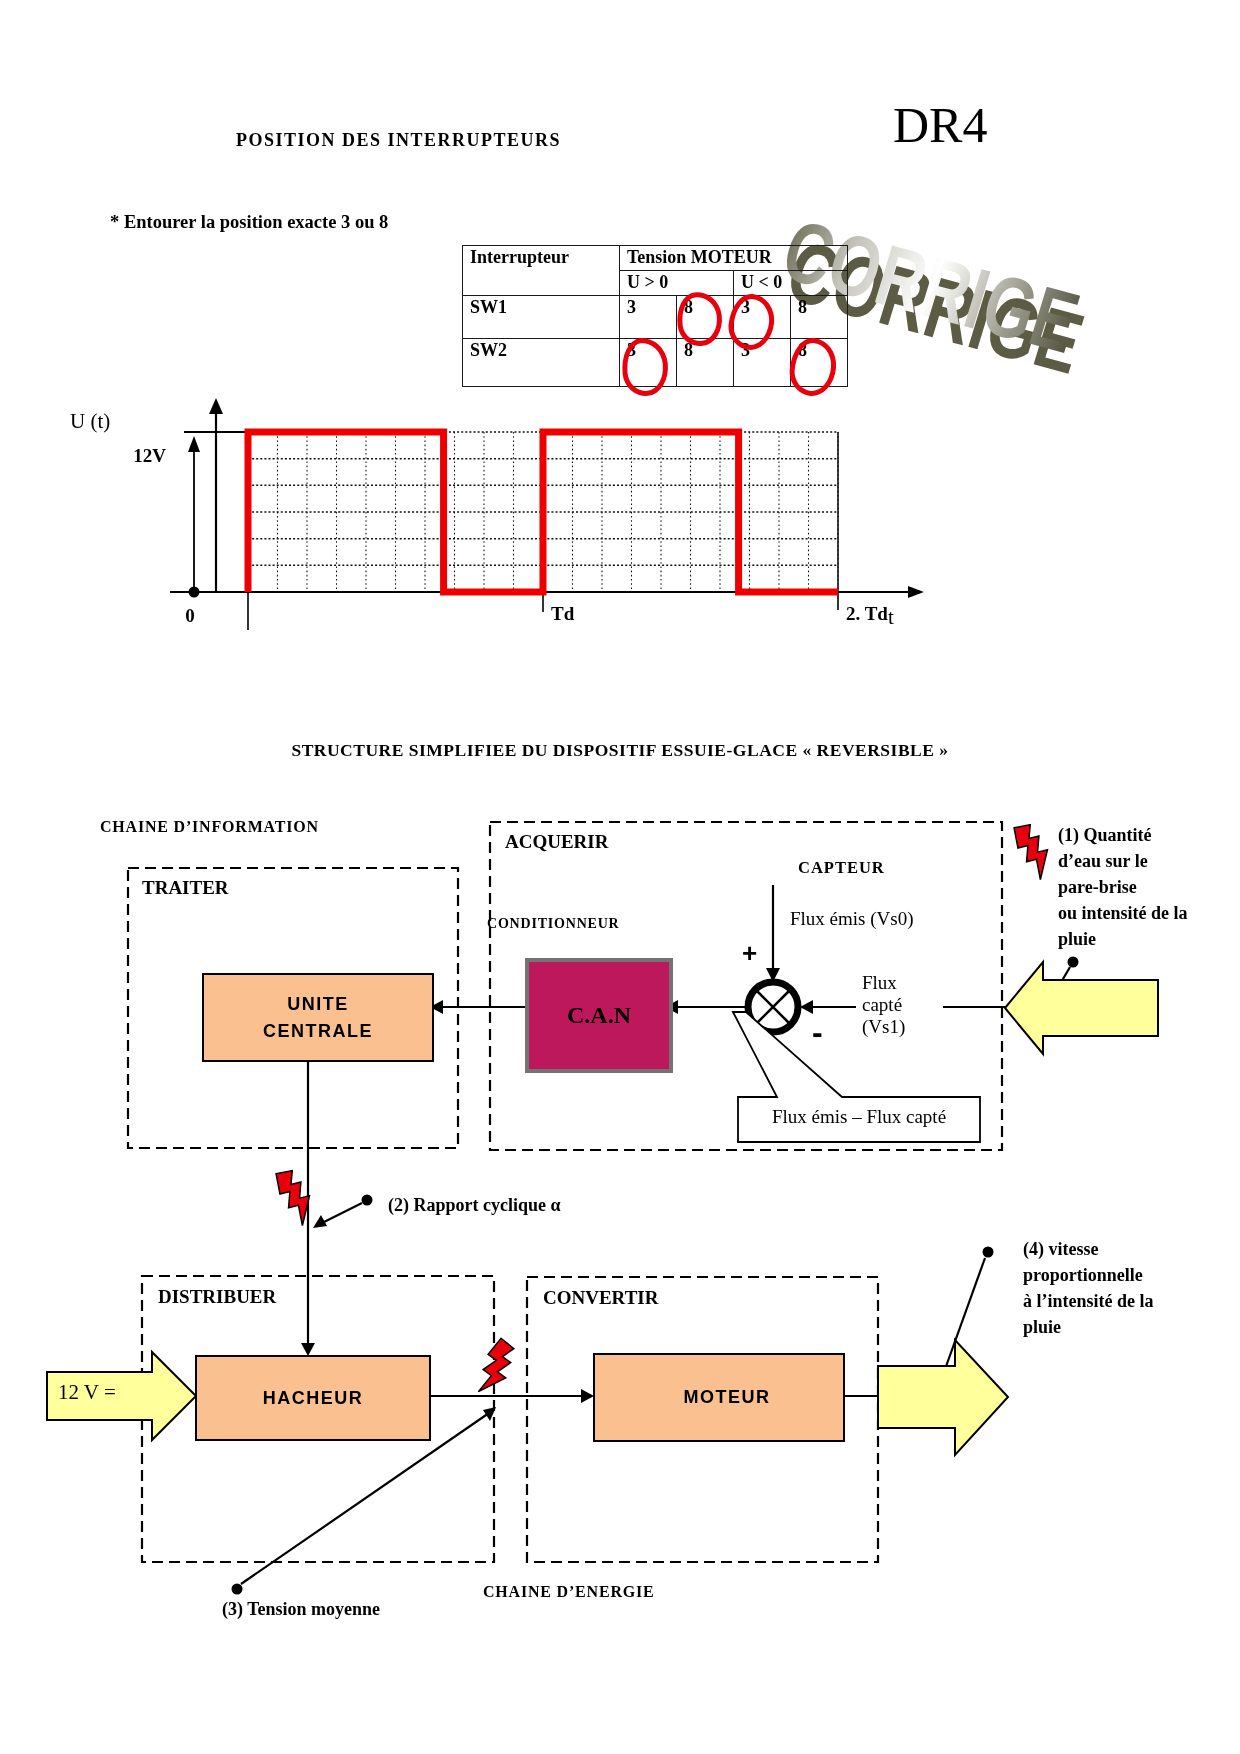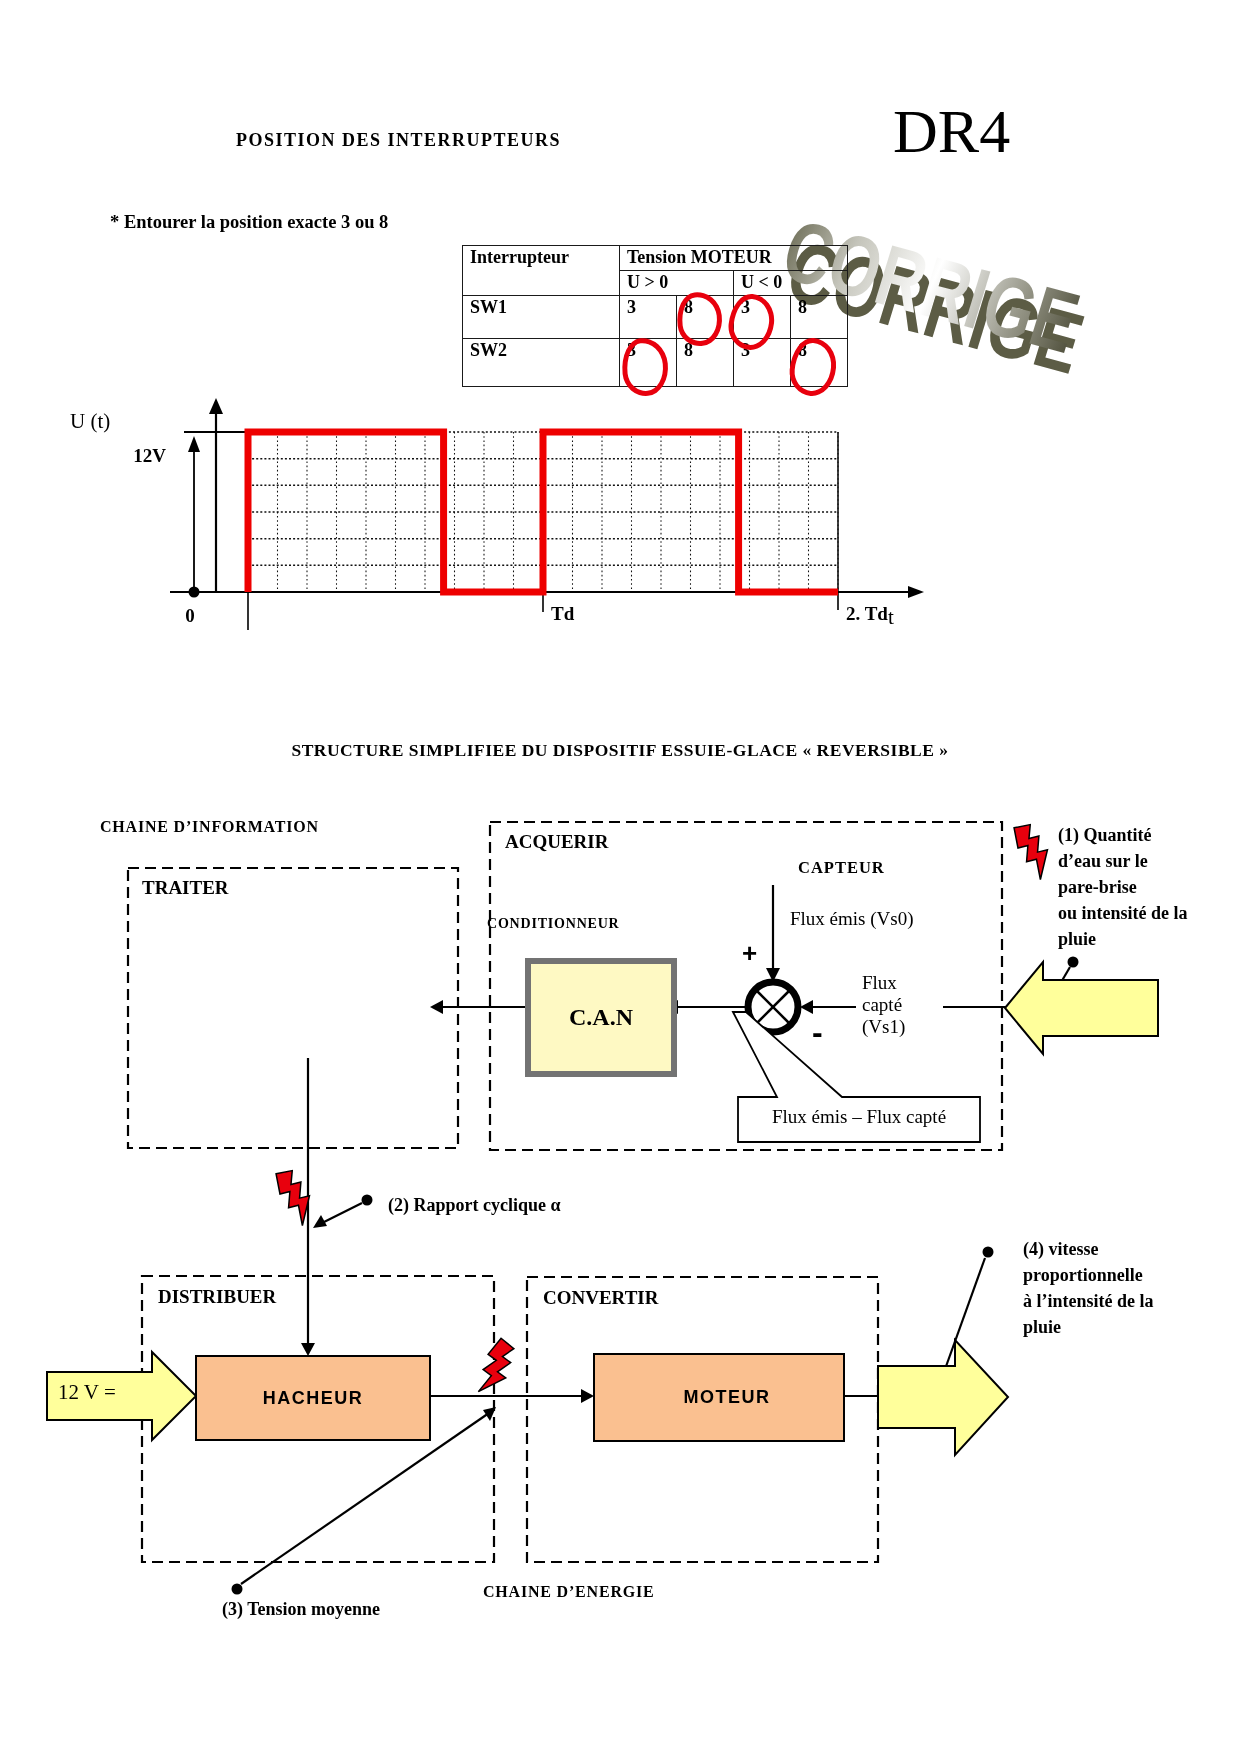--- a/index.html
+++ b/index.html
@@ -6,21 +6,21 @@
   #page{position:relative;width:1240px;height:1754px;background:#ffffff;margin:0 auto;overflow:hidden;
         font-family:"Liberation Serif",serif;color:#000;}
   .abs{position:absolute;}
   .sans{font-family:Liberation Serif, serif;}
   .serif{font-family:"Liberation Serif",serif;}
   .b{font-weight:bold;}
   #overlay{position:absolute;left:0;top:0;width:1240px;height:1754px;z-index:1;}
   .lbl{position:absolute;z-index:3;white-space:nowrap;}
   
   .pos-title{left:236px;top:130px;font-size:18px;letter-spacing:1.5px;}
-  .dr4{left:893px;top:96px;font-size:62px;font-weight:normal;}
+  .dr4{left:893px;top:96px;font-size:50px;font-weight:normal;}
   .note{left:110px;top:212px;font-size:18.5px;}
   
   #sw-table{position:absolute;left:462px;top:245px;border-collapse:collapse;z-index:3;
             font-family:"Liberation Serif",serif;font-weight:bold;font-size:18px;}
   #sw-table td{border:1.8px solid #1a1a1a;padding:0 0 0 7px;vertical-align:top;line-height:23px;}
   .redcircle{position:absolute;z-index:4;border:5px solid var(--c-red);
              border-radius:46% 54% 50% 50% / 58% 48% 52% 42%;}
   
   #corrige{left:770px;top:212px;width:330px;height:230px;z-index:2;transform:rotate(15deg) skewX(-2deg);}
   #corrige .t{position:absolute;left:0;top:40px;font-family:"Liberation Sans",sans-serif;
@@ -40,22 +40,22 @@
   .distribuer{left:158px;top:1286px;}
   .convertir{left:543px;top:1287px;}
   .capteur{left:798px;top:858px;font-size:16.5px;letter-spacing:1px;}
   .conditionneur{left:487px;top:916px;font-size:14px;letter-spacing:0.8px;}
   .obox{position:absolute;z-index:2;background:var(--c-orange);border:2px solid #000;
         display:flex;align-items:center;justify-content:center;text-align:center;
         font-family:"Liberation Sans",sans-serif;font-weight:bold;font-size:18px;letter-spacing:1.5px;line-height:27px;}
   .uc{left:202px;top:973px;width:228px;height:85px;}
   .hacheur{left:195px;top:1355px;width:232px;height:82px;}
   .moteur{left:593px;top:1353px;width:232px;height:85px;padding-left:16px;}
-  .canbox{position:absolute;z-index:2;left:525px;top:958px;width:140px;height:107px;background:#fef9c3;
-          border:6px solid #737373;display:flex;align-items:center;justify-content:center;
+  .canbox{position:absolute;z-index:2;left:525px;top:958px;width:140px;height:107px;background:#be185d;
+          border:4px solid #737373;display:flex;align-items:center;justify-content:center;
           font-size:24px;font-weight:bold;}
   
   .flux-emis{left:790px;top:908px;font-size:19px;}
   .flux-capte{left:862px;top:972px;font-size:19px;line-height:22px;white-space:pre-line;text-align:left;}
   .flux-diff{left:738px;top:1106px;width:242px;text-align:center;font-size:19px;}
   .plus{left:742px;top:938px;font-size:26px;font-weight:bold;font-family:"Liberation Sans",sans-serif;}
   .minus{left:812px;top:1014px;font-size:32px;font-weight:bold;font-family:"Liberation Sans",sans-serif;}
   .v12{left:58px;top:1380px;font-size:21px;z-index:3;}
   
   .ann{font-size:18px;line-height:26px;white-space:pre-line;}
@@ -235,20 +235,24 @@
   <div class="lbl sans b chain-info">CHAINE D’INFORMATION</div>
   <div class="lbl sans b chain-energy">CHAINE D’ENERGIE</div>
 
   <div class="lbl serif b fn-lbl traiter">TRAITER</div>
   <div class="lbl serif b fn-lbl acquerir">ACQUERIR</div>
   <div class="lbl serif b fn-lbl distribuer">DISTRIBUER</div>
   <div class="lbl serif b fn-lbl convertir">CONVERTIR</div>
   <div class="lbl sans b capteur">CAPTEUR</div>
   <div class="lbl sans b conditionneur">CONDITIONNEUR</div>
 
+  <div class="obox uc">
+    <span><span>UNITE</span><br>
+    <span>CENTRALE</span></span>
+  </div>
   <div class="canbox serif">C.A.N</div>
   <div class="obox hacheur">HACHEUR</div>
   <div class="obox moteur">MOTEUR</div>
 
   <div class="lbl serif flux-emis">Flux émis (Vs0)</div>
   <div class="lbl serif flux-capte" style="white-space:pre-line;">Flux
 capté
 (Vs1)</div>
   <div class="lbl serif flux-diff">Flux émis – Flux capté</div>
   <div class="lbl plus">+</div>

